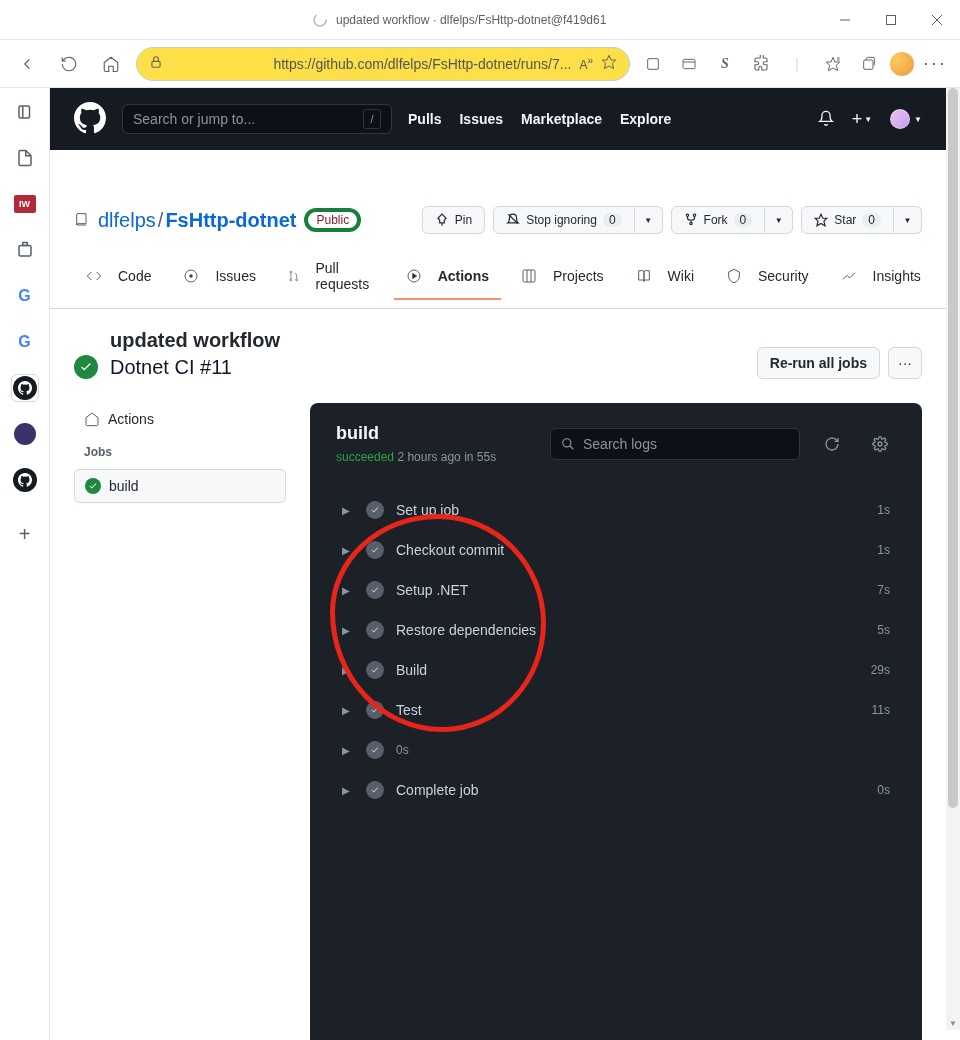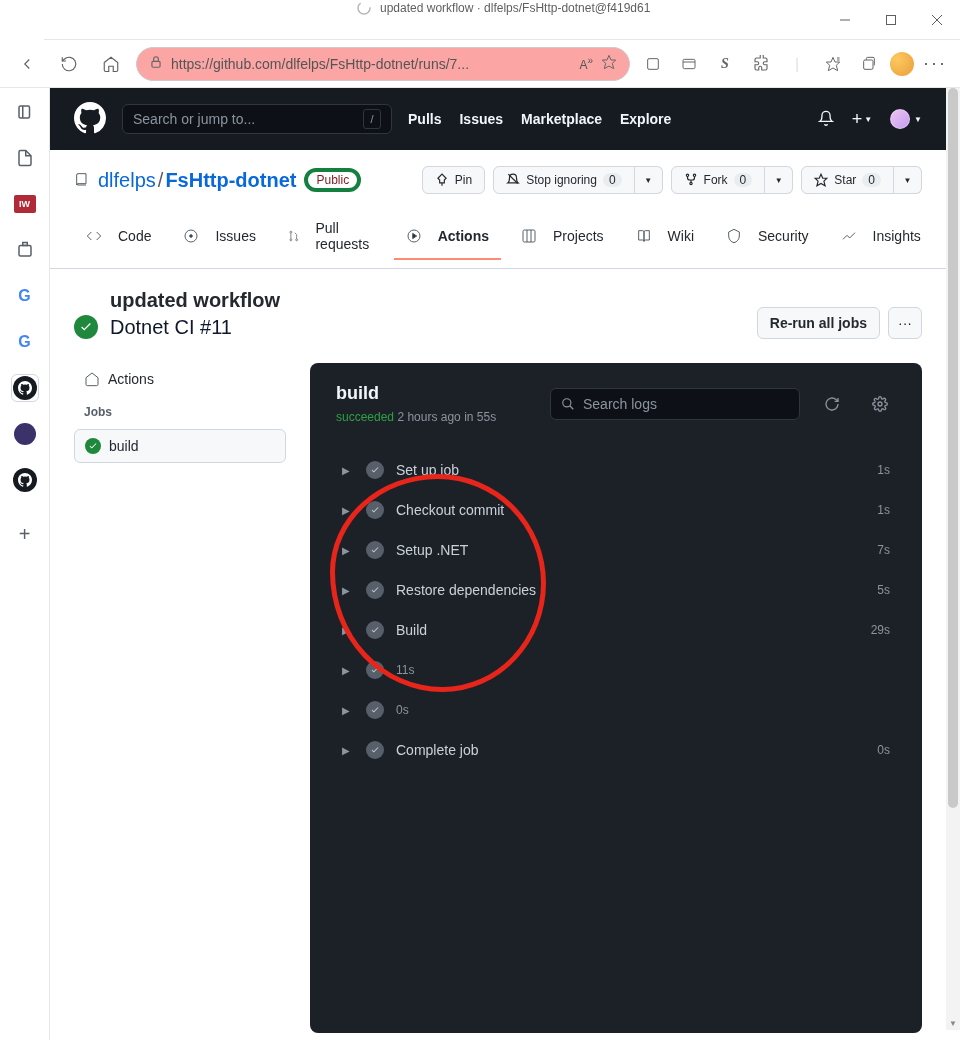--- a/index.html
+++ b/index.html
@@ -12,24 +12,23 @@
   height: 1040px;
   overflow: hidden;
   position: relative;
 }
 
 
 .browser-titlebar {
   height: 40px;
   background: #fff;
   display: flex;
-  align-items: flex-start;
+  align-items: center;
   border-bottom: 1px solid #e6e6e6;
   position: relative;
-  margin-left: 44px;
 }
 .tab {
   display: flex;
   align-items: center;
   gap: 8px;
   padding: 0 12px;
   color: #5f5f5f;
   font-size: 12px;
   margin-left: 300px;
 }
@@ -59,27 +58,28 @@
   display: flex; align-items: center; justify-content: center;
   color: #5f5f5f;
   border-radius: 4px;
 }
 .tb-btn svg { width: 18px; height: 18px; stroke: currentColor; fill: none; stroke-width: 1.5; }
 .address-bar {
   flex: 1;
   display: flex;
   align-items: center;
   height: 34px;
-  background: #fca5a5;
+  background: #fde047;
   border: 1px solid #ccc;
   border-radius: 17px;
   padding: 0 12px;
   gap: 8px;
   color: #555;
   font-size: 14px;
+  text-align: right;
 }
 .address-bar .url-text { flex: 1; white-space: nowrap; overflow: hidden; text-overflow: ellipsis; }
 .tb-icons-right { display: flex; gap: 6px; align-items: center; }
 .tb-small { width: 30px; height: 30px; display: flex; align-items: center; justify-content: center; color: #666; }
 .avatar-browser {
   width: 24px; height: 24px; border-radius: 50%;
   background: radial-gradient(circle at 30% 30%, #ffc85e, #e89e3c);
 }
 .more-dots { font-size: 18px; letter-spacing: 2px; color: #555; }
 
@@ -159,20 +159,21 @@
   width: 20px; height: 20px; border-radius: 50%;
   background: linear-gradient(135deg, #f2c3f0, #c09df0);
   border: 1px solid rgba(255,255,255,0.3);
 }
 
 
 .repo-header {
   padding: 16px 24px 0;
   border-bottom: 1px solid #d0d7de;
   background:#fff;
+  margin-top:40px;
 }
 .repo-title-row {
   display: flex;
   align-items: center;
   gap: 8px;
 }
 .repo-icon svg { width: 16px; height: 16px; stroke:#57606a; fill:none; stroke-width:1.5;}
 .repo-name { font-size: 20px; }
 .repo-name a { color: #0969da; text-decoration: none; }
 .repo-name .sep { color: #57606a; margin: 0 2px; }
@@ -744,20 +745,21 @@
     <span class="step-name">Build</span>
     <span class="step-dur">29s</span>
   </div>
             <div class="step-row">
     <span class="step-chevron">▶</span>
     <span class="step-status">
                 <svg viewBox="0 0 16 16">
                   <path d="M13.5 4.5L6 12 2.5 8.5l1-1L6 10l6.5-6.5z"></path>
                 </svg>
               </span>
+    <span class="step-name">Test</span>
     <span class="step-dur">11s</span>
   </div>
             <div class="step-row">
     <span class="step-chevron">▶</span>
     <span class="step-status">
                 <svg viewBox="0 0 16 16">
                   <path d="M13.5 4.5L6 12 2.5 8.5l1-1L6 10l6.5-6.5z"></path>
                 </svg>
               </span>
     <span class="step-dur">0s</span>

